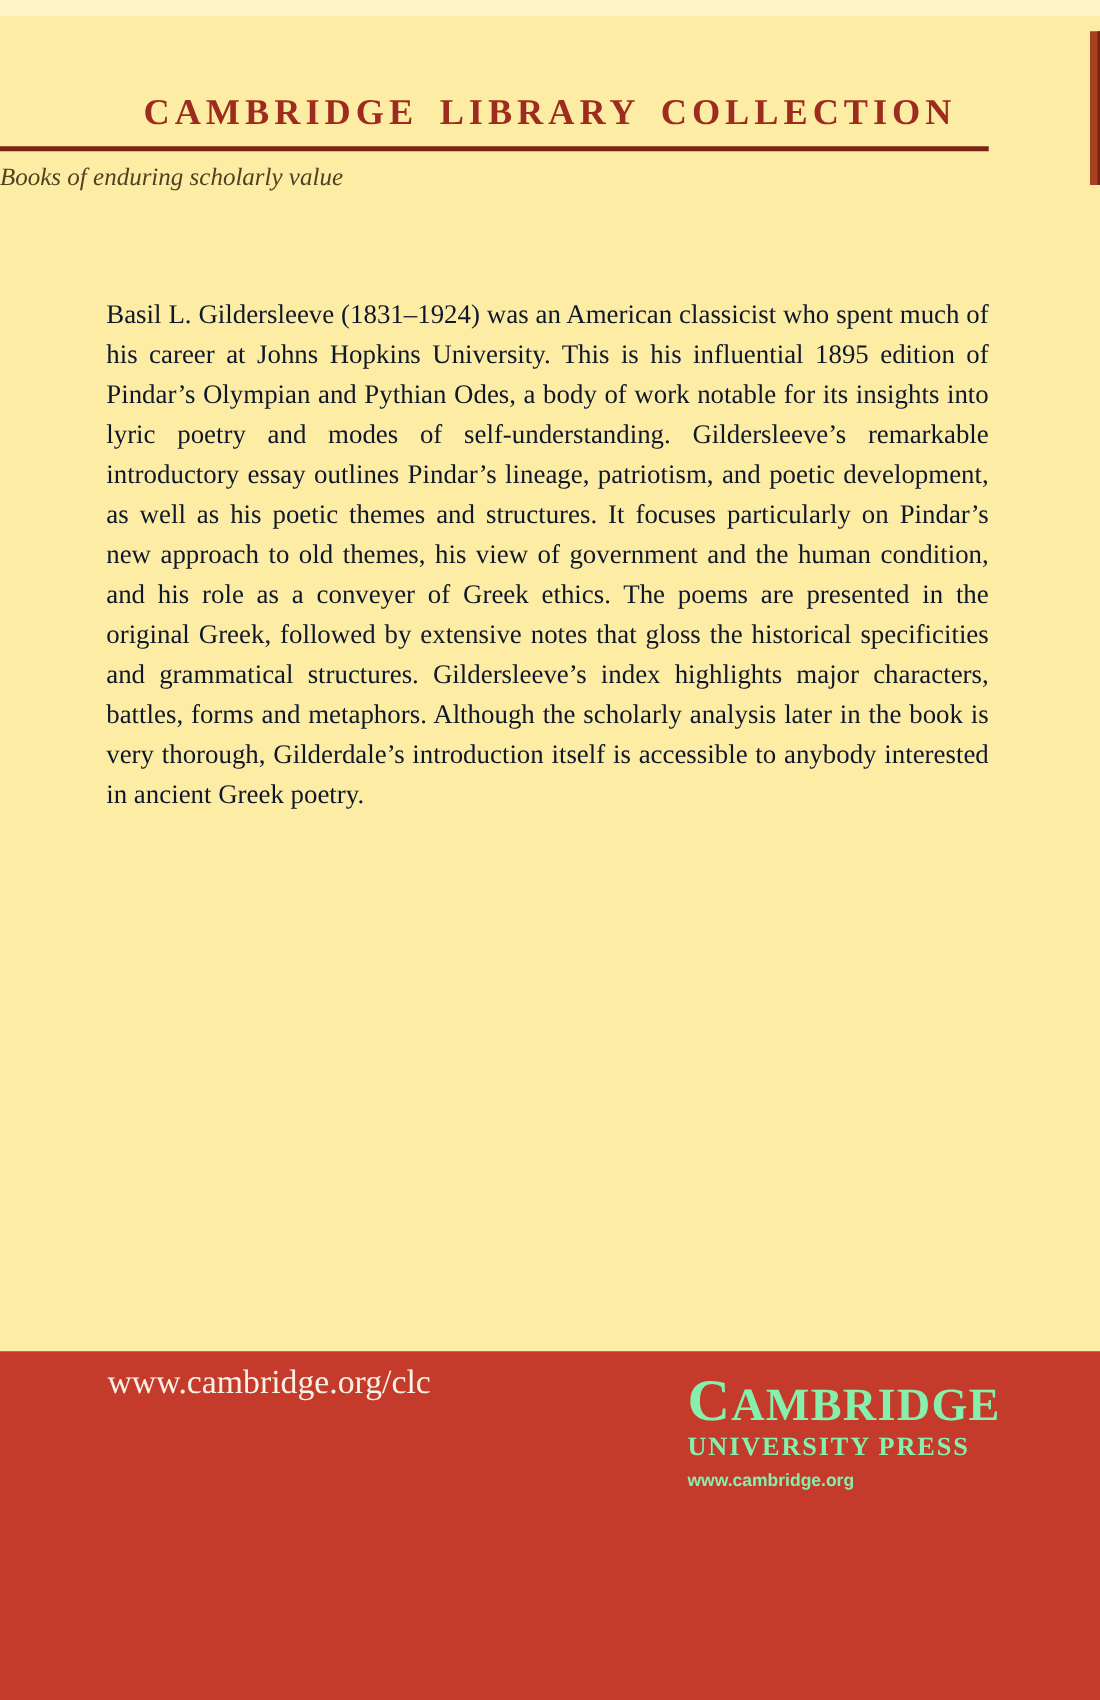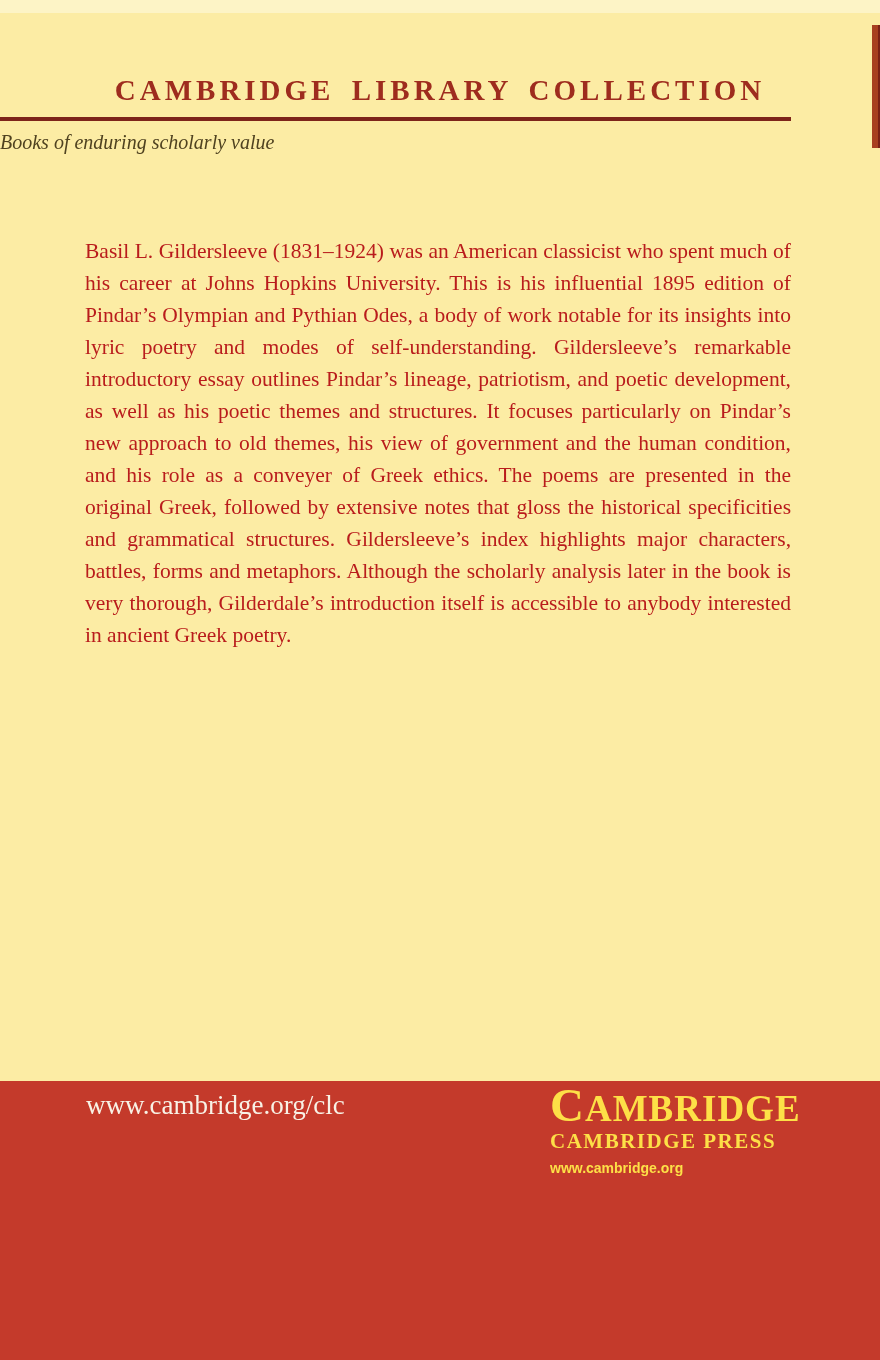--- a/index.html
+++ b/index.html
@@ -33,35 +33,35 @@
   }
   .collection-subtitle {
     position:absolute; top:131px; left:0; width:880px;
     text-align:left;
     font-style:italic; font-size:20px; color:#4f4220;
   }
 
   .book-description {
     position:absolute; top:235px; left:85px; width:706px;
     font-size:21.5px; line-height:32px;
-    color:#b91c1c;
+    color:#0f172a;
     text-align:justify;
   }
 
   .footer-band {
     position:absolute; top:1081px; left:0; width:880px; height:317px;
     background:#c43a2b;
   }
   .clc-url {
     position:absolute; top:9px; left:86px;
     color:#f8f2e6; font-size:27px;
   }
   .publisher-logo {
-    position:absolute; top:4px; left:550px; width:245px;
-    color:#fde047;
+    position:absolute; top:20px; left:550px; width:245px;
+    color:#86efac;
   }
   .publisher-name {
     font-weight:bold; font-size:37px; line-height:40px; letter-spacing:1px;
     white-space:nowrap;
   }
   .publisher-name .initial { font-size:47px; }
   .publisher-subname {
     font-weight:bold; font-size:21px; letter-spacing:1.5px; line-height:24px;
     white-space:nowrap;
   }
@@ -85,18 +85,18 @@
   <div class="collection-subtitle">Books of enduring scholarly value</div>
 
   <div class="book-description">Basil L. Gildersleeve (1831–1924) was an American classicist who spent much of his career at Johns Hopkins University. This is his influential 1895 edition of Pindar’s Olympian and Pythian Odes, a body of work notable for its insights into lyric poetry and modes of self-understanding. Gildersleeve’s remarkable introductory essay outlines Pindar’s lineage, patriotism, and poetic development, as well as his poetic themes and structures. It focuses particularly on Pindar’s new approach to old themes, his view of government and the human condition, and his role as a conveyer of Greek ethics. The poems are presented in the original Greek, followed by extensive notes that gloss the historical specificities and grammatical structures. Gildersleeve’s index highlights major characters, battles, forms and metaphors. Although the scholarly analysis later in the book is very thorough, Gilderdale’s introduction itself is accessible to anybody interested in ancient Greek poetry.</div>
 
   <div class="footer-band">
 
     <div class="clc-url">www.cambridge.org/clc</div>
 
     <div class="publisher-logo">
       <div class="publisher-name"><span class="initial">C</span><span>AMBRIDGE</span></div>
-      <div class="publisher-subname">CAMBRIDGE PRESS</div>
+      <div class="publisher-subname">UNIVERSITY PRESS</div>
       <div class="publisher-url">www.cambridge.org</div>
     </div>
 
   </div>
 </div>
 
 </body></html>

